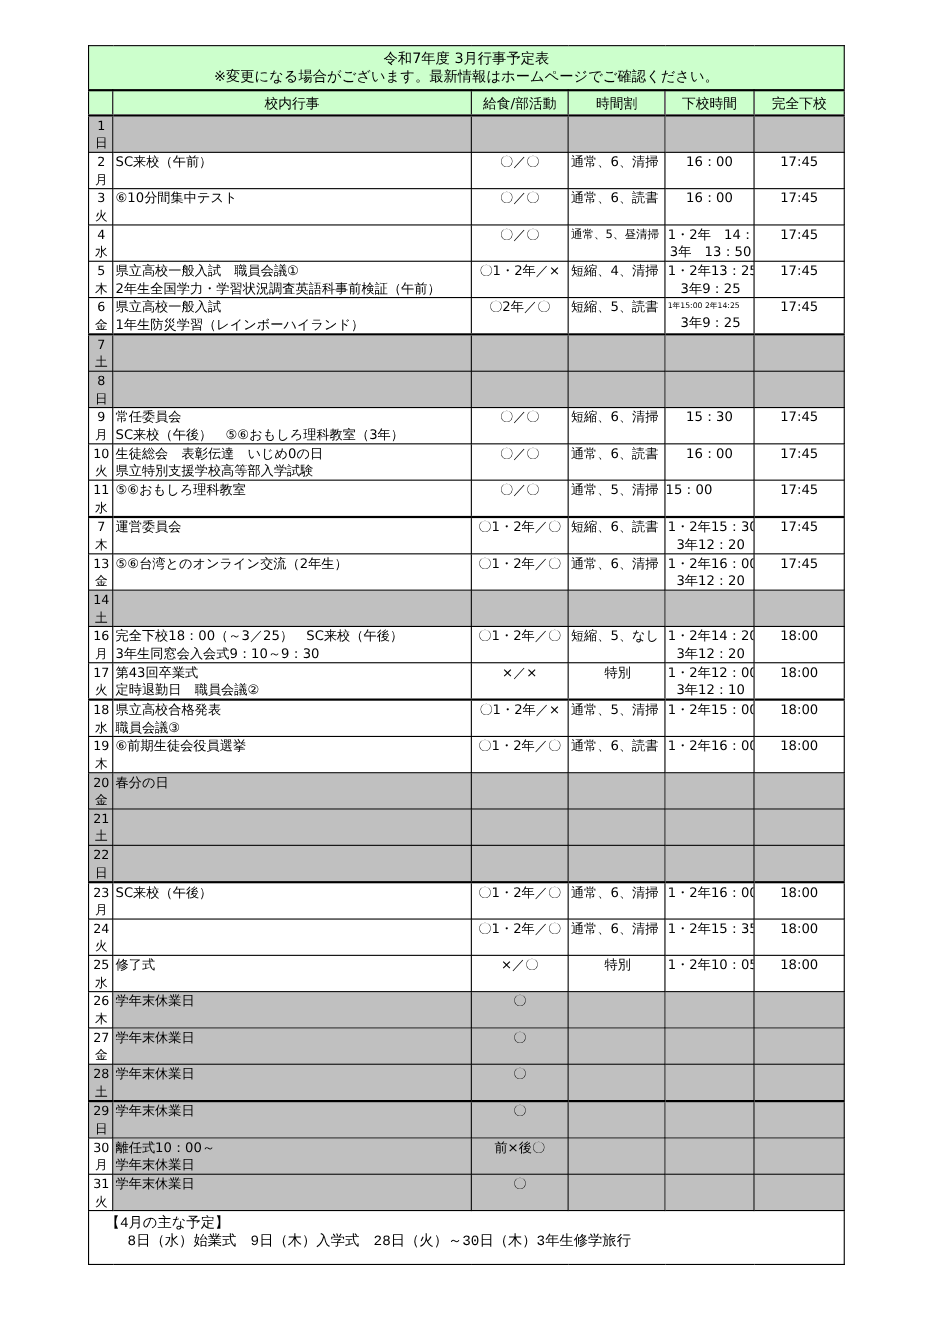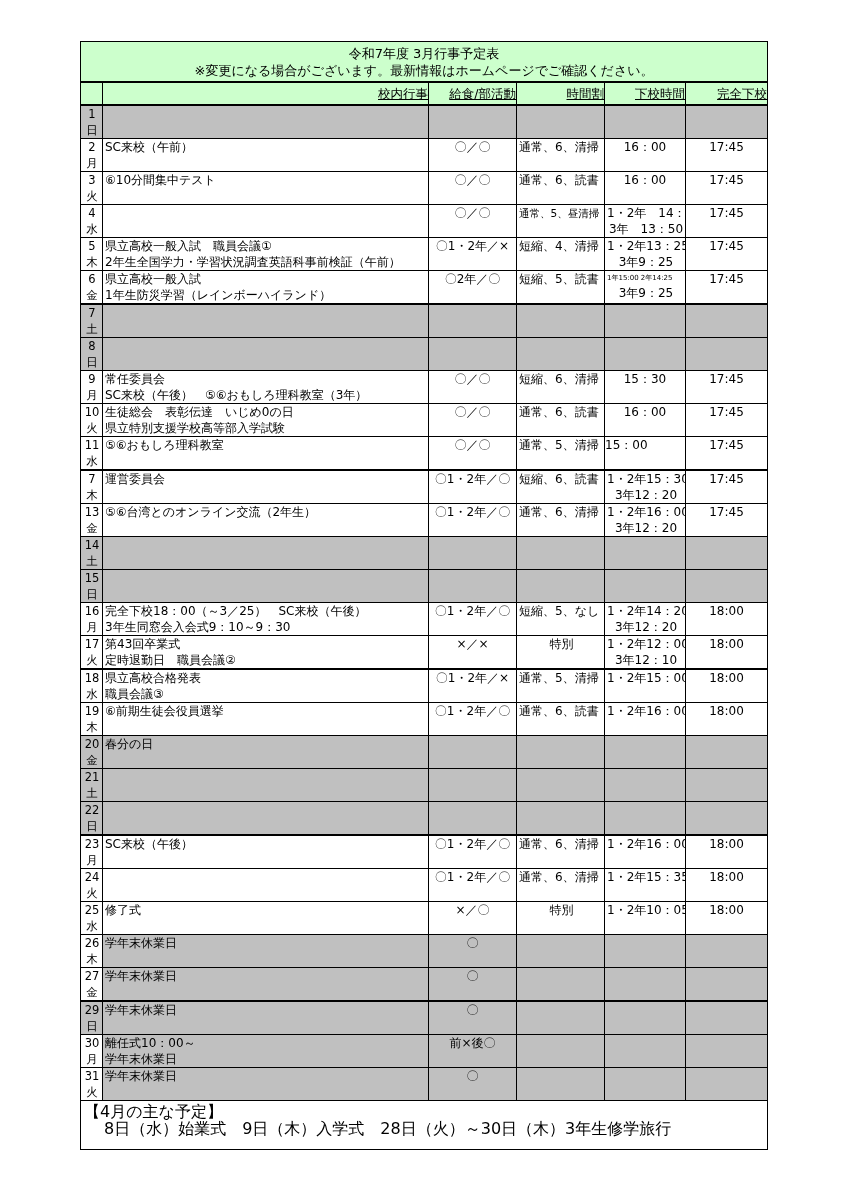--- a/index.html
+++ b/index.html
@@ -1,31 +1,31 @@
 <!DOCTYPE html>
 <html><head>
 <meta charset="utf-8">
 <style>
   html, body { margin: 0; padding: 0; background: #ffffff; }
   body { width: 849px; height: 1200px; position: relative; font-family: "DejaVu Sans", "Liberation Sans", sans-serif; color: #000; }
   .sheet { position: absolute; left: 80px; top: 41px; width: 687px; }
   table { border-collapse: collapse; width: 687px; table-layout: fixed; font-size: 11.5px; }
   td, th { border: 1px solid #000; padding: 0; vertical-align: top; line-height: 16px; overflow: hidden; white-space: nowrap; }
   .title-cell { background: #ccffcc; text-align: center; font-weight: normal; font-size: 13px; line-height: 17px; padding: 3px 0 2px; border: 1.5px solid #000; border-bottom: 2px solid #000; }
-  .hdr th { background: #ccffcc; font-weight: normal; height: 21px; text-align: right; vertical-align: middle; font-size: 12.5px; border-bottom: 2px solid #000; text-decoration: underline; }
+  .hdr th { background: #ccffcc; font-weight: normal; height: 21px; text-align: center; vertical-align: middle; font-size: 12.5px; border-bottom: 2px solid #000; }
   tr.row td { height: 32px; }
   .date { text-align: center; font-size: 11.5px; line-height: 16px; padding-left: 1px; }
   .events { padding-left: 2px; font-size: 12px; }
   .center { text-align: center; font-size: 12px; }
   .lunch { font-size: 12px; text-align: center; }
   .small { font-size: 7px; line-height: 14px; display: block; }
   .gray { background: #c0c0c0; }
   .white { background: #ffffff; }
   tr.thick-top td { border-top: 2px solid #000; }
-  .footer { padding: 2px 3px; font-size: 16px; line-height: 17px; height: 44px; vertical-align: top; border: 1.5px solid #000; }
+  .footer { padding: 2px 15px; font-size: 13px; line-height: 17px; height: 44px; vertical-align: top; border: 1.5px solid #000; font-family: Liberation Mono, monospace; }
   .footer .line2 { padding-left: 20px; display: block; }
 </style>
 </head>
 <body>
 
 <div class="sheet">
   <table>
     <colgroup>
       <col style="width:22px">
       <col style="width:326px">
@@ -367,43 +367,20 @@
           </td>
           <td class="gray" style="font-size:12px;text-align:center;">
             <div></div>
             <div style="text-align:center"></div>
           </td>
           <td class="center gray">
             <div></div>
           </td>
         </tr>
         <tr class="row">
-          <td class="date gray">
-            <div>15</div>
-            <div>日</div>
-          </td>
-          <td class="events gray">
-            <div></div>
-            <div></div>
-          </td>
-          <td class="lunch gray">
-            <div></div>
-          </td>
-          <td class="gray" style="padding-left:2px;font-size:12px;">
-            <div></div>
-          </td>
-          <td class="gray" style="font-size:12px;text-align:center;">
-            <div></div>
-            <div style="text-align:center"></div>
-          </td>
-          <td class="center gray">
-            <div></div>
-          </td>
-        </tr>
-        <tr class="row">
           <td class="date white">
             <div>16</div>
             <div>月</div>
           </td>
           <td class="events white">
             <div>完全下校18：00（～3／25）　SC来校（午後）</div>
             <div>3年生同窓会入会式9：10～9：30</div>
           </td>
           <td class="lunch white">
             <div>〇1・2年／〇</div>
@@ -646,20 +623,43 @@
             <div style="text-align:center"></div>
           </td>
           <td class="center gray">
             <div></div>
           </td>
         </tr>
         <tr class="row">
           <td class="date white">
             <div>27</div>
             <div>金</div>
+          </td>
+          <td class="events gray">
+            <div>学年末休業日</div>
+            <div></div>
+          </td>
+          <td class="lunch gray">
+            <div>〇</div>
+          </td>
+          <td class="gray" style="padding-left:2px;font-size:12px;">
+            <div></div>
+          </td>
+          <td class="gray" style="font-size:12px;text-align:center;">
+            <div></div>
+            <div style="text-align:center"></div>
+          </td>
+          <td class="center gray">
+            <div></div>
+          </td>
+        </tr>
+        <tr class="row">
+          <td class="date gray">
+            <div>28</div>
+            <div>土</div>
           </td>
           <td class="events gray">
             <div>学年末休業日</div>
             <div></div>
           </td>
           <td class="lunch gray">
             <div>〇</div>
           </td>
           <td class="gray" style="padding-left:2px;font-size:12px;">
             <div></div>

